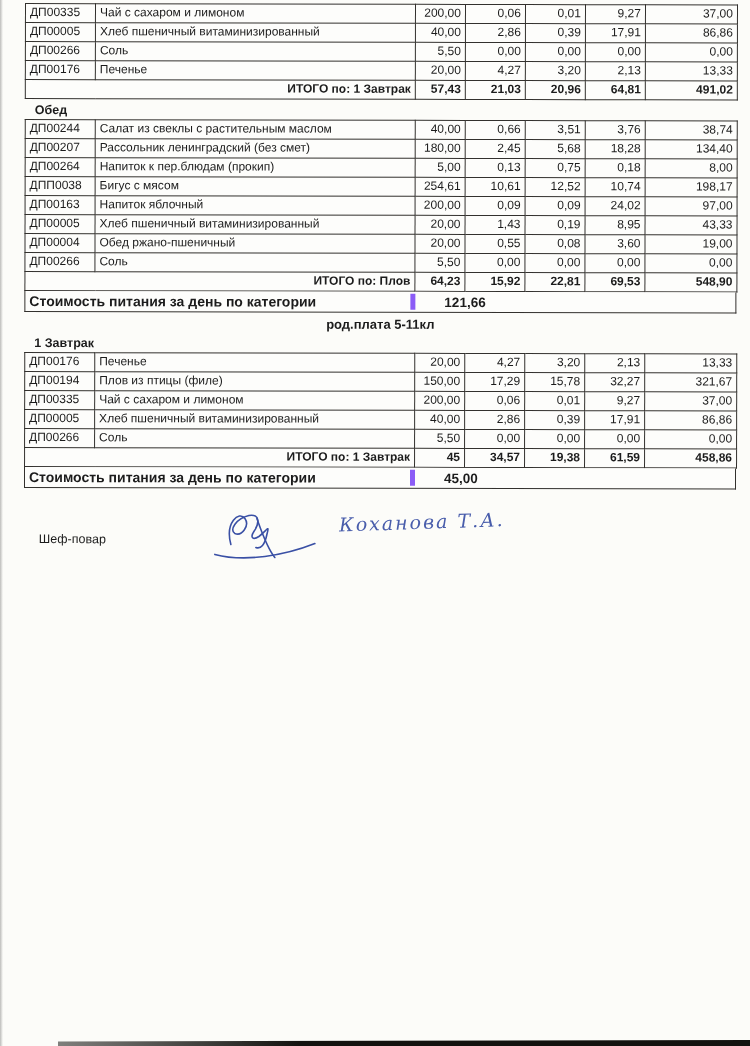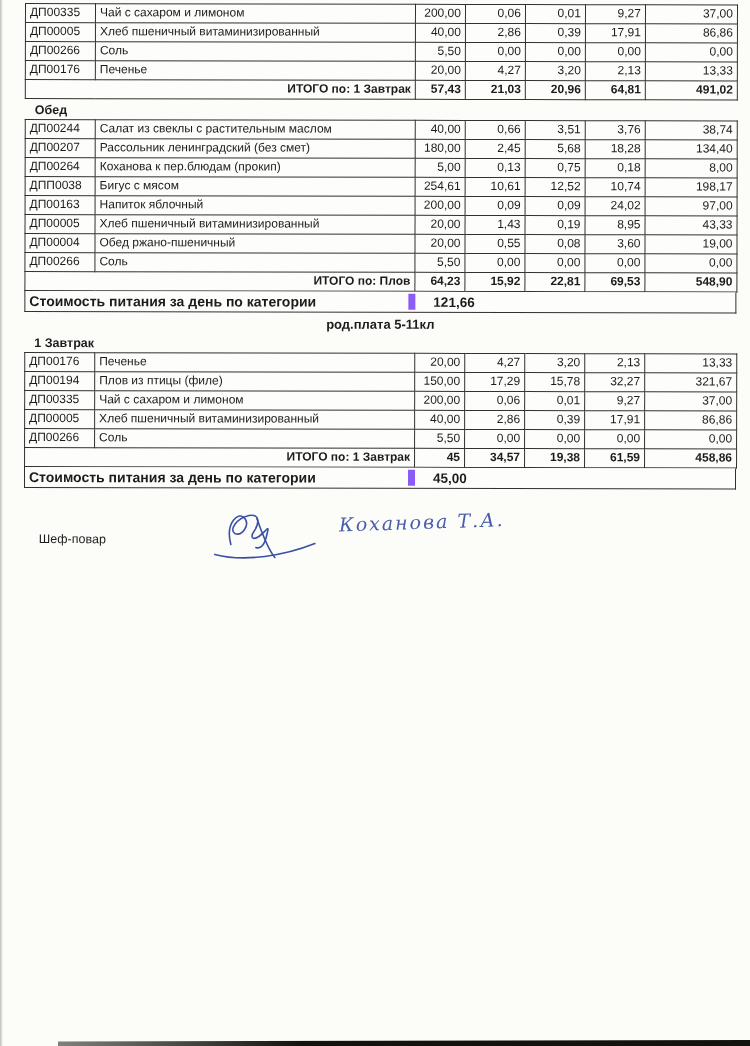--- a/index.html
+++ b/index.html
@@ -46,26 +46,26 @@
   }
   .cost-row {
     display:flex; align-items:center; height:21px;
     border-left:1px solid #33312e; border-right:1px solid #33312e; border-bottom:1px solid #33312e;
     background:#fdfdfb;
   }
   .cost-label {
     width:390px; flex:0 0 390px;
     font-weight:bold; font-size:14px;
     padding-left:4px;
-    border-right:7px solid #8b5cf6;
+    border-right:5px solid #8b5cf6;
     white-space:nowrap; overflow:hidden;
   }
   .cost-value {
     font-weight:bold; font-size:13.5px;
-    padding-left:18px;
+    padding-left:29px;
   }
   .category-line {
     text-align:center; font-weight:bold; font-size:13px;
     padding:4px 0 1px 0;
   }
   .footer-area { position:relative; margin-top:44px; height:120px; }
   .chef-label { font-size:12.5px; padding-left:15px; }
   .ink { color:#3a50a5; }
   .sig-block {
     position:absolute; left:185px; top:-28px; width:330px; height:70px;
@@ -172,21 +172,21 @@
           <td>ДП00207</td>
           <td>Рассольник ленинградский (без смет)</td>
           <td class="c-num">180,00</td>
           <td class="c-num">2,45</td>
           <td class="c-num">5,68</td>
           <td class="c-num">18,28</td>
           <td class="c-num">134,40</td>
         </tr>
         <tr>
           <td>ДП00264</td>
-          <td>Коханова к пер.блюдам (прокип)</td>
+          <td>Напиток к пер.блюдам (прокип)</td>
           <td class="c-num">5,00</td>
           <td class="c-num">0,13</td>
           <td class="c-num">0,75</td>
           <td class="c-num">0,18</td>
           <td class="c-num">8,00</td>
         </tr>
         <tr>
           <td>ДПП0038</td>
           <td>Бигус с мясом</td>
           <td class="c-num">254,61</td>

